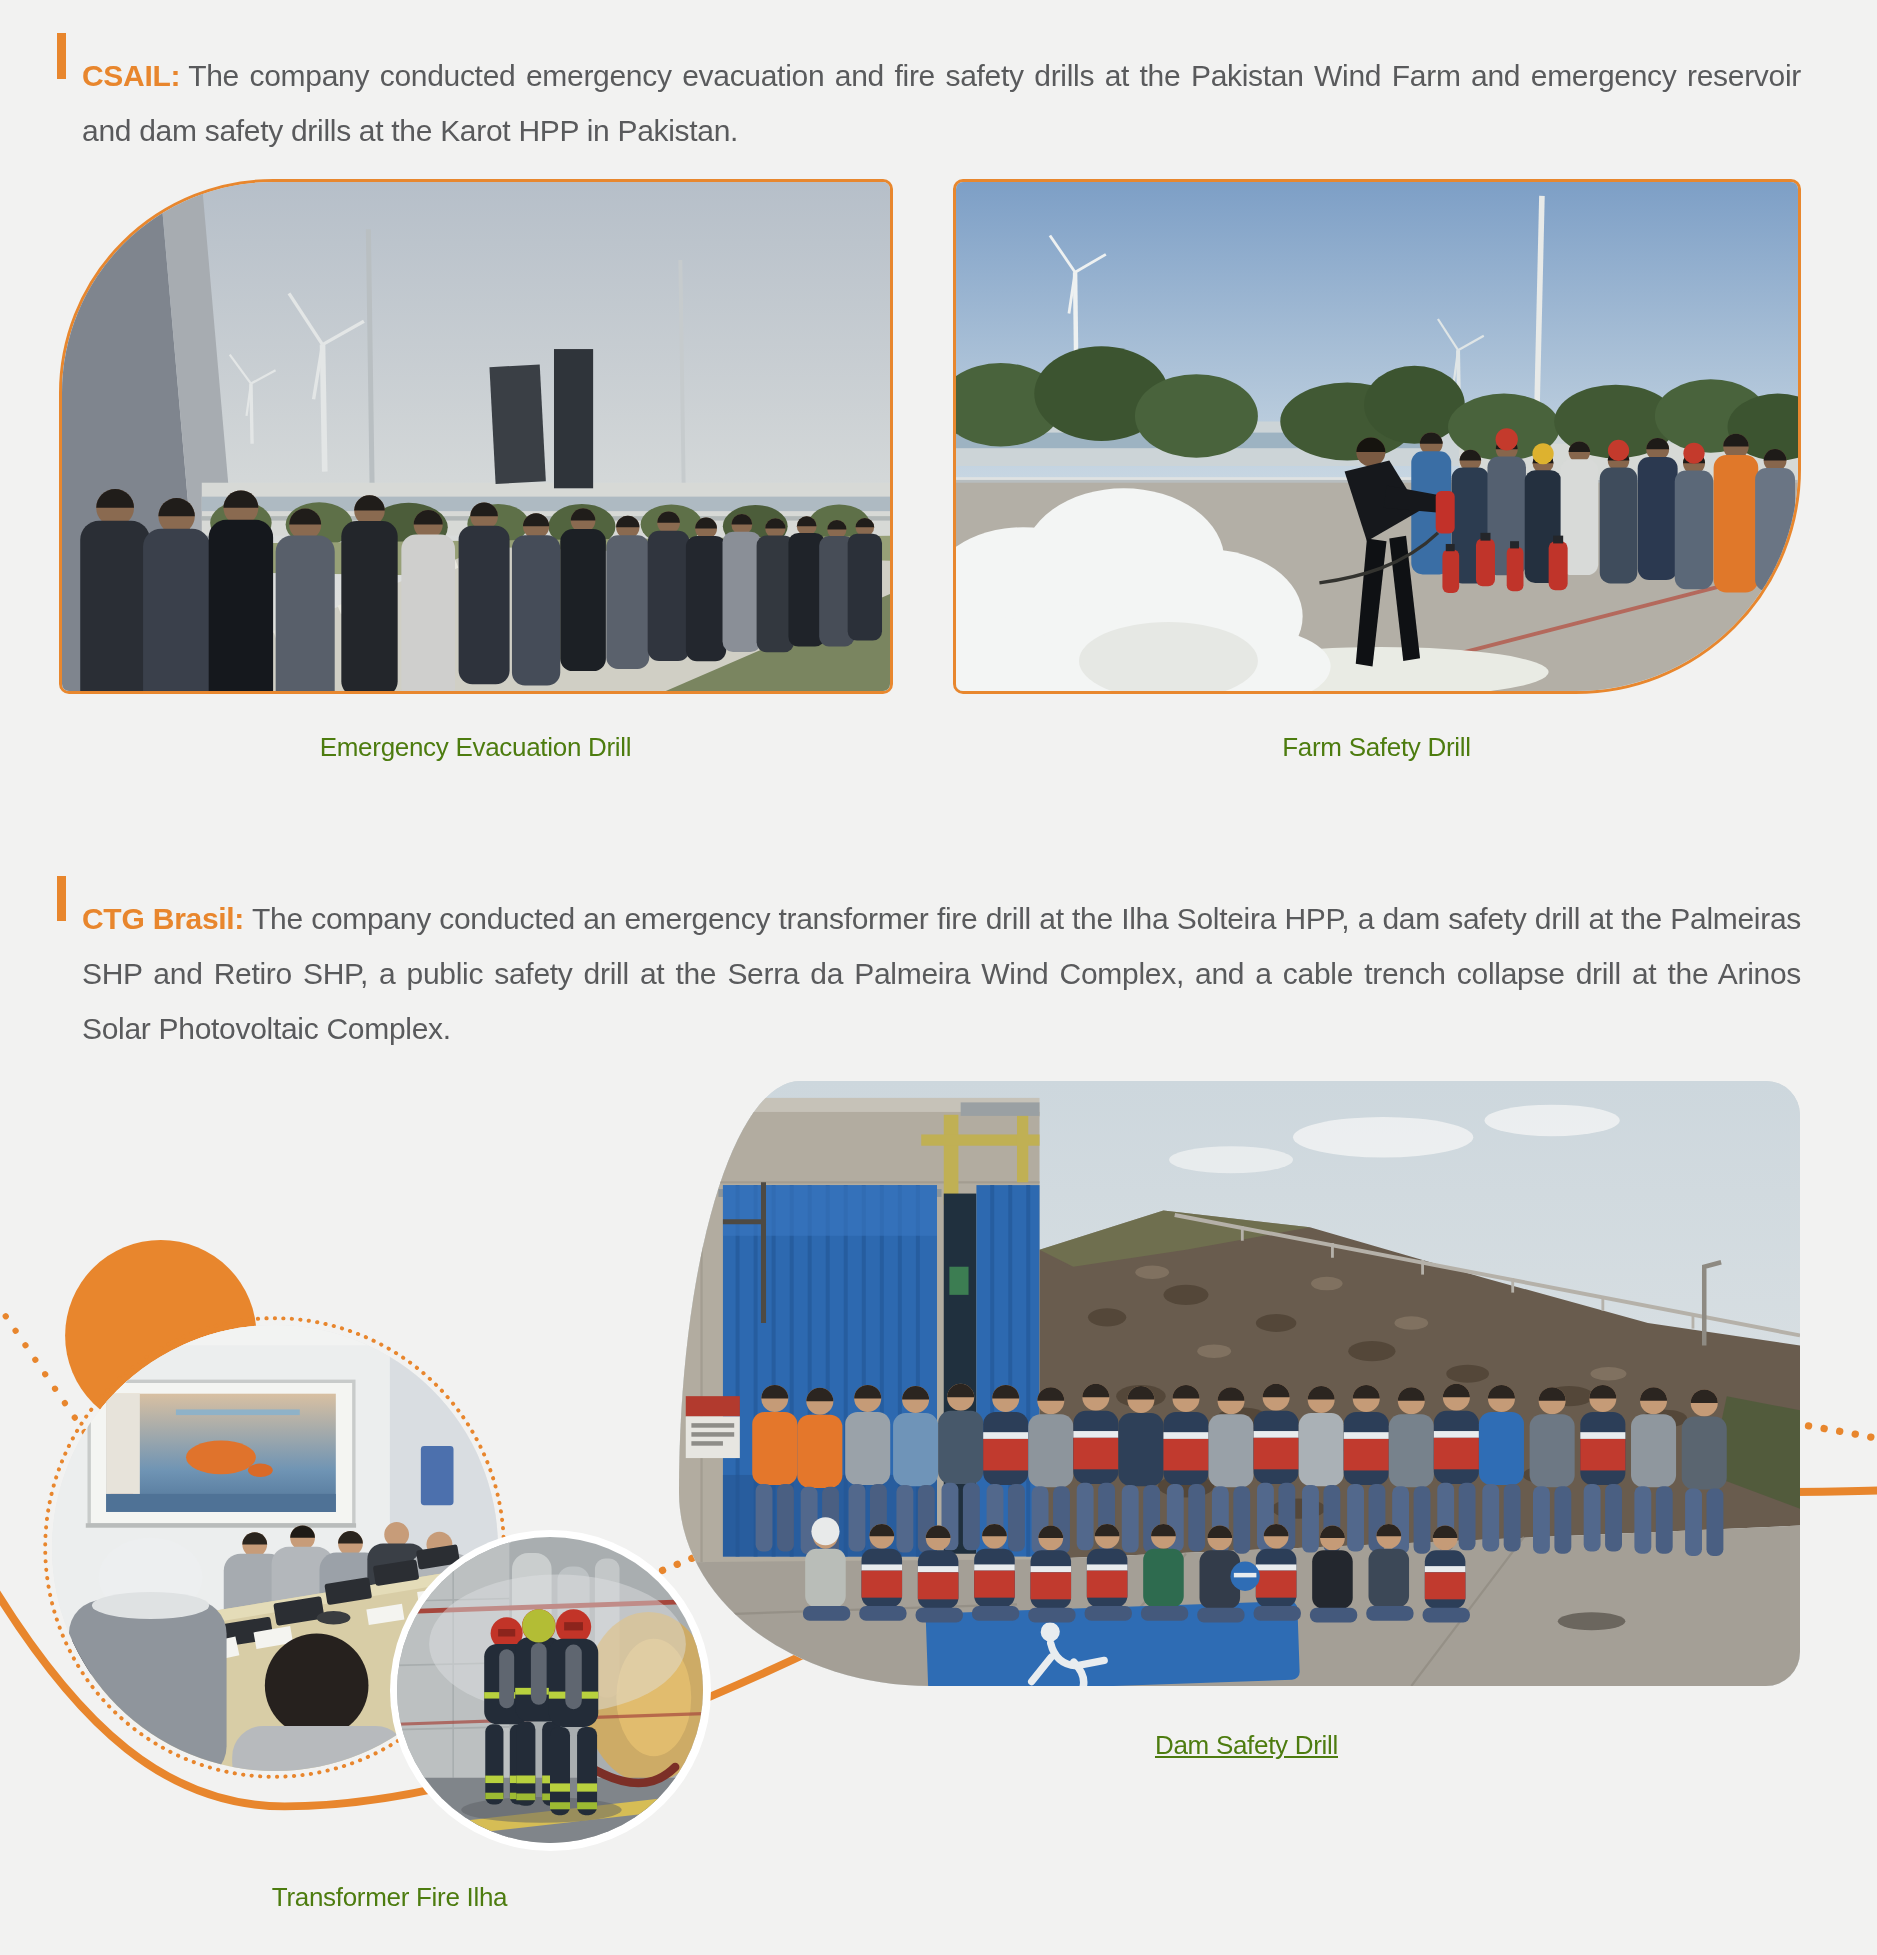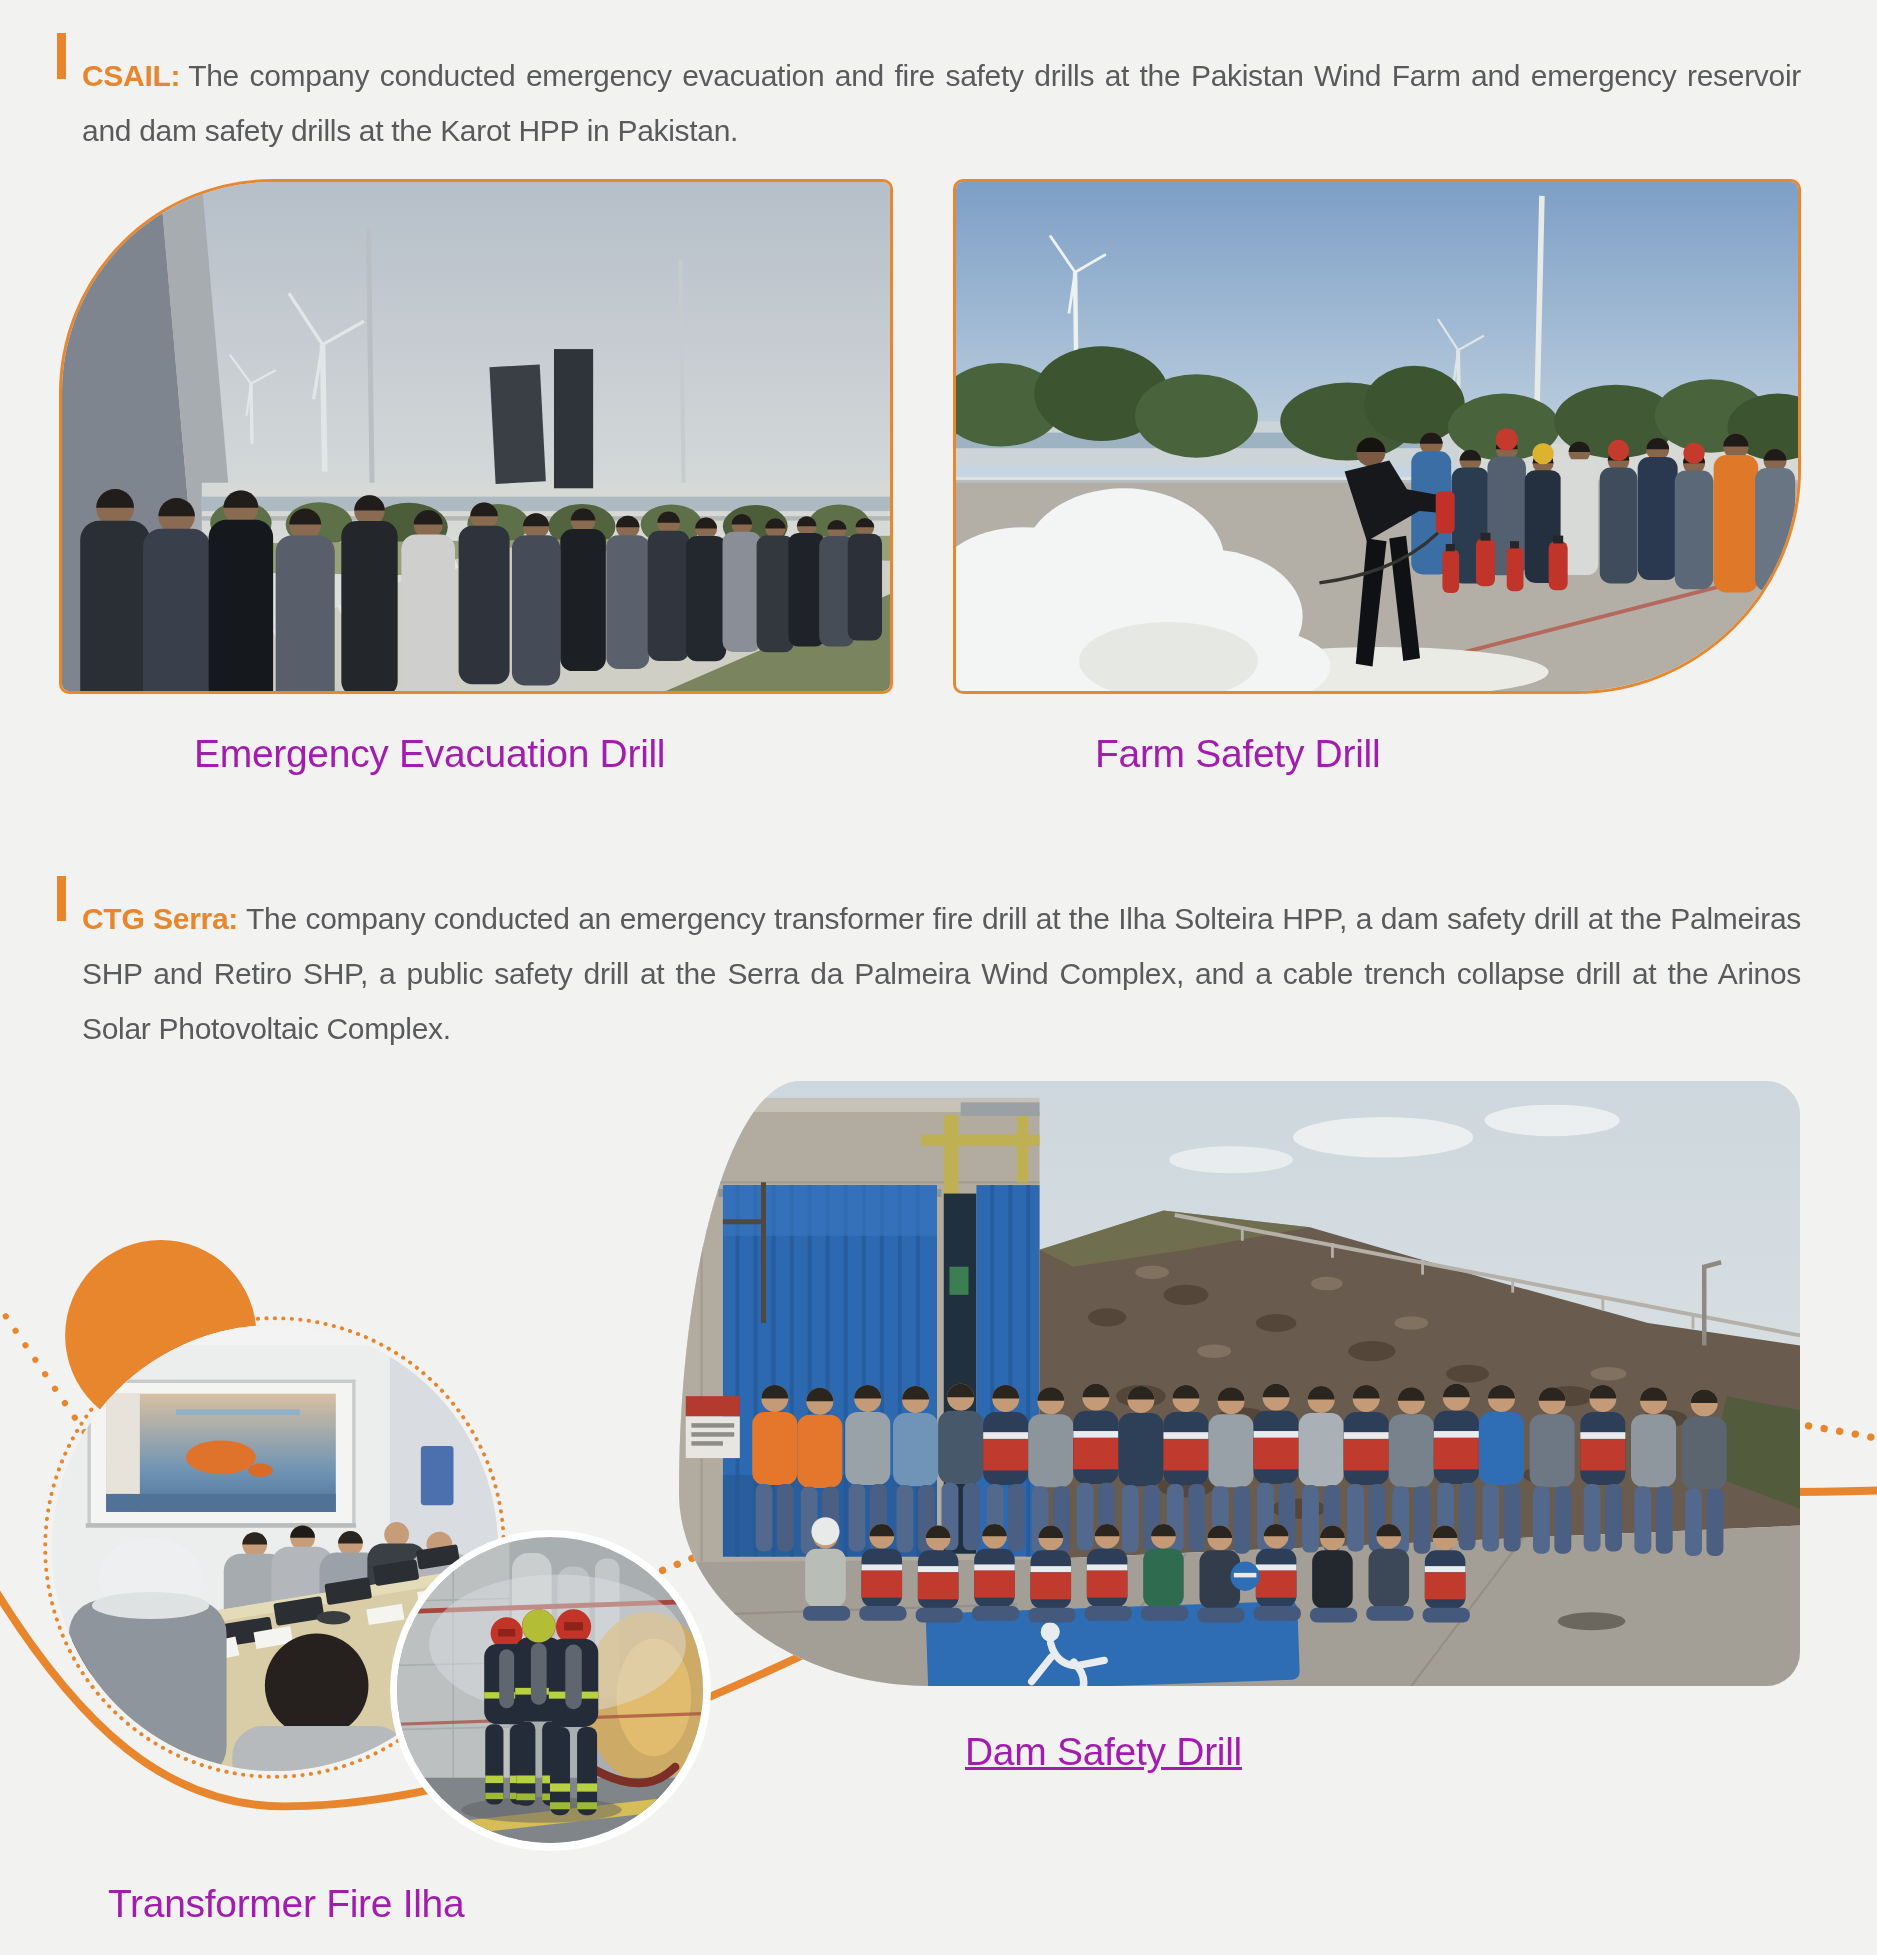--- a/index.html
+++ b/index.html
@@ -6,21 +6,21 @@
   body{width:1878px;height:1955px;position:relative;background:#F2F2F1;
        font-family:"Liberation Sans",sans-serif;overflow:hidden;}
   .para{position:absolute;left:82px;width:1719px;font-size:30px;line-height:55px;
         color:#595A5C;text-align:justify;letter-spacing:-0.3px;z-index:2;}
   .para .lead{color:#E8862D;font-weight:bold;margin-right:8px;}
   .bar{position:absolute;left:57px;width:9px;background:#E8862D;z-index:2;}
   .photo{position:absolute;overflow:hidden;border:3.4px solid #E8872E;box-sizing:border-box;z-index:1;background:#dfe2e2;}
   .photo svg,.scene svg{display:block;width:100%;height:100%;}
   #photo-evac{left:59px;top:179px;width:834px;height:515px;border-radius:214px 10px 10px 10px;}
   #photo-fire{left:953px;top:179px;width:848px;height:515px;border-radius:10px 10px 225px 10px;}
-  .caption{position:absolute;width:563px;text-align:left;font-size:39px;color:#a21caf;
+  .caption{position:absolute;width:563px;text-align:center;font-size:26px;color:#4d7c0f;
            letter-spacing:-0.3px;z-index:3;}
   #cap1{left:194px;top:732px;}
   #cap2{left:1095px;top:732px;}
   #cap3{left:108px;top:1882px;}
   #cap4{left:965px;top:1730px;text-decoration:underline;}
   #deco{position:absolute;left:0;top:0;z-index:0;}
   .scene{position:absolute;overflow:hidden;}
   #meeting-circle{left:52px;top:1325px;width:446px;height:446px;border-radius:50%;z-index:1;background:#e9ebeb;}
   #meeting-ring{position:absolute;left:39px;top:1312px;z-index:1;}
   #ff-circle{left:390px;top:1530px;width:321px;height:321px;border-radius:50%;background:#ffffff;z-index:2;}
@@ -208,21 +208,21 @@
         <ellipse cx="520" cy="870" rx="150" ry="70"></ellipse>
         <ellipse cx="60" cy="860" rx="120" ry="80"></ellipse>
         <ellipse cx="380" cy="860" rx="160" ry="70" fill="#e6e8e4"></ellipse>
     </g>
   </svg>
 </figure>
 <div class="caption" id="cap2">Farm Safety Drill</div>
 
 <div class="bar" style="top:876px;height:45px;"></div>
 <p class="para" style="top:861px;">
-  <span class="lead">CTG Serra:</span><span>The company conducted an emergency transformer fire drill at the Ilha Solteira HPP, a dam safety drill at the Palmeiras SHP and Retiro SHP, a public safety drill at the Serra da Palmeira Wind Complex, and a cable trench collapse drill at the Arinos Solar Photovoltaic Complex.</span>
+  <span class="lead">CTG Brasil:</span><span>The company conducted an emergency transformer fire drill at the Ilha Solteira HPP, a dam safety drill at the Palmeiras SHP and Retiro SHP, a public safety drill at the Serra da Palmeira Wind Complex, and a cable trench collapse drill at the Arinos Solar Photovoltaic Complex.</span>
 </p>
 
 <svg id="meeting-ring" width="471" height="471" viewBox="0 0 836 836">
   <circle cx="418" cy="418" r="407" fill="none" stroke="#E8862D" stroke-width="7" stroke-dasharray="0.5 14.6" stroke-linecap="round"></circle>
 </svg>
 
 <div class="scene" id="meeting-circle">
   <svg viewBox="0 0 792 792" preserveAspectRatio="none">
     <defs>
       <linearGradient id="mg" x1="0" y1="0" x2="0" y2="1">

